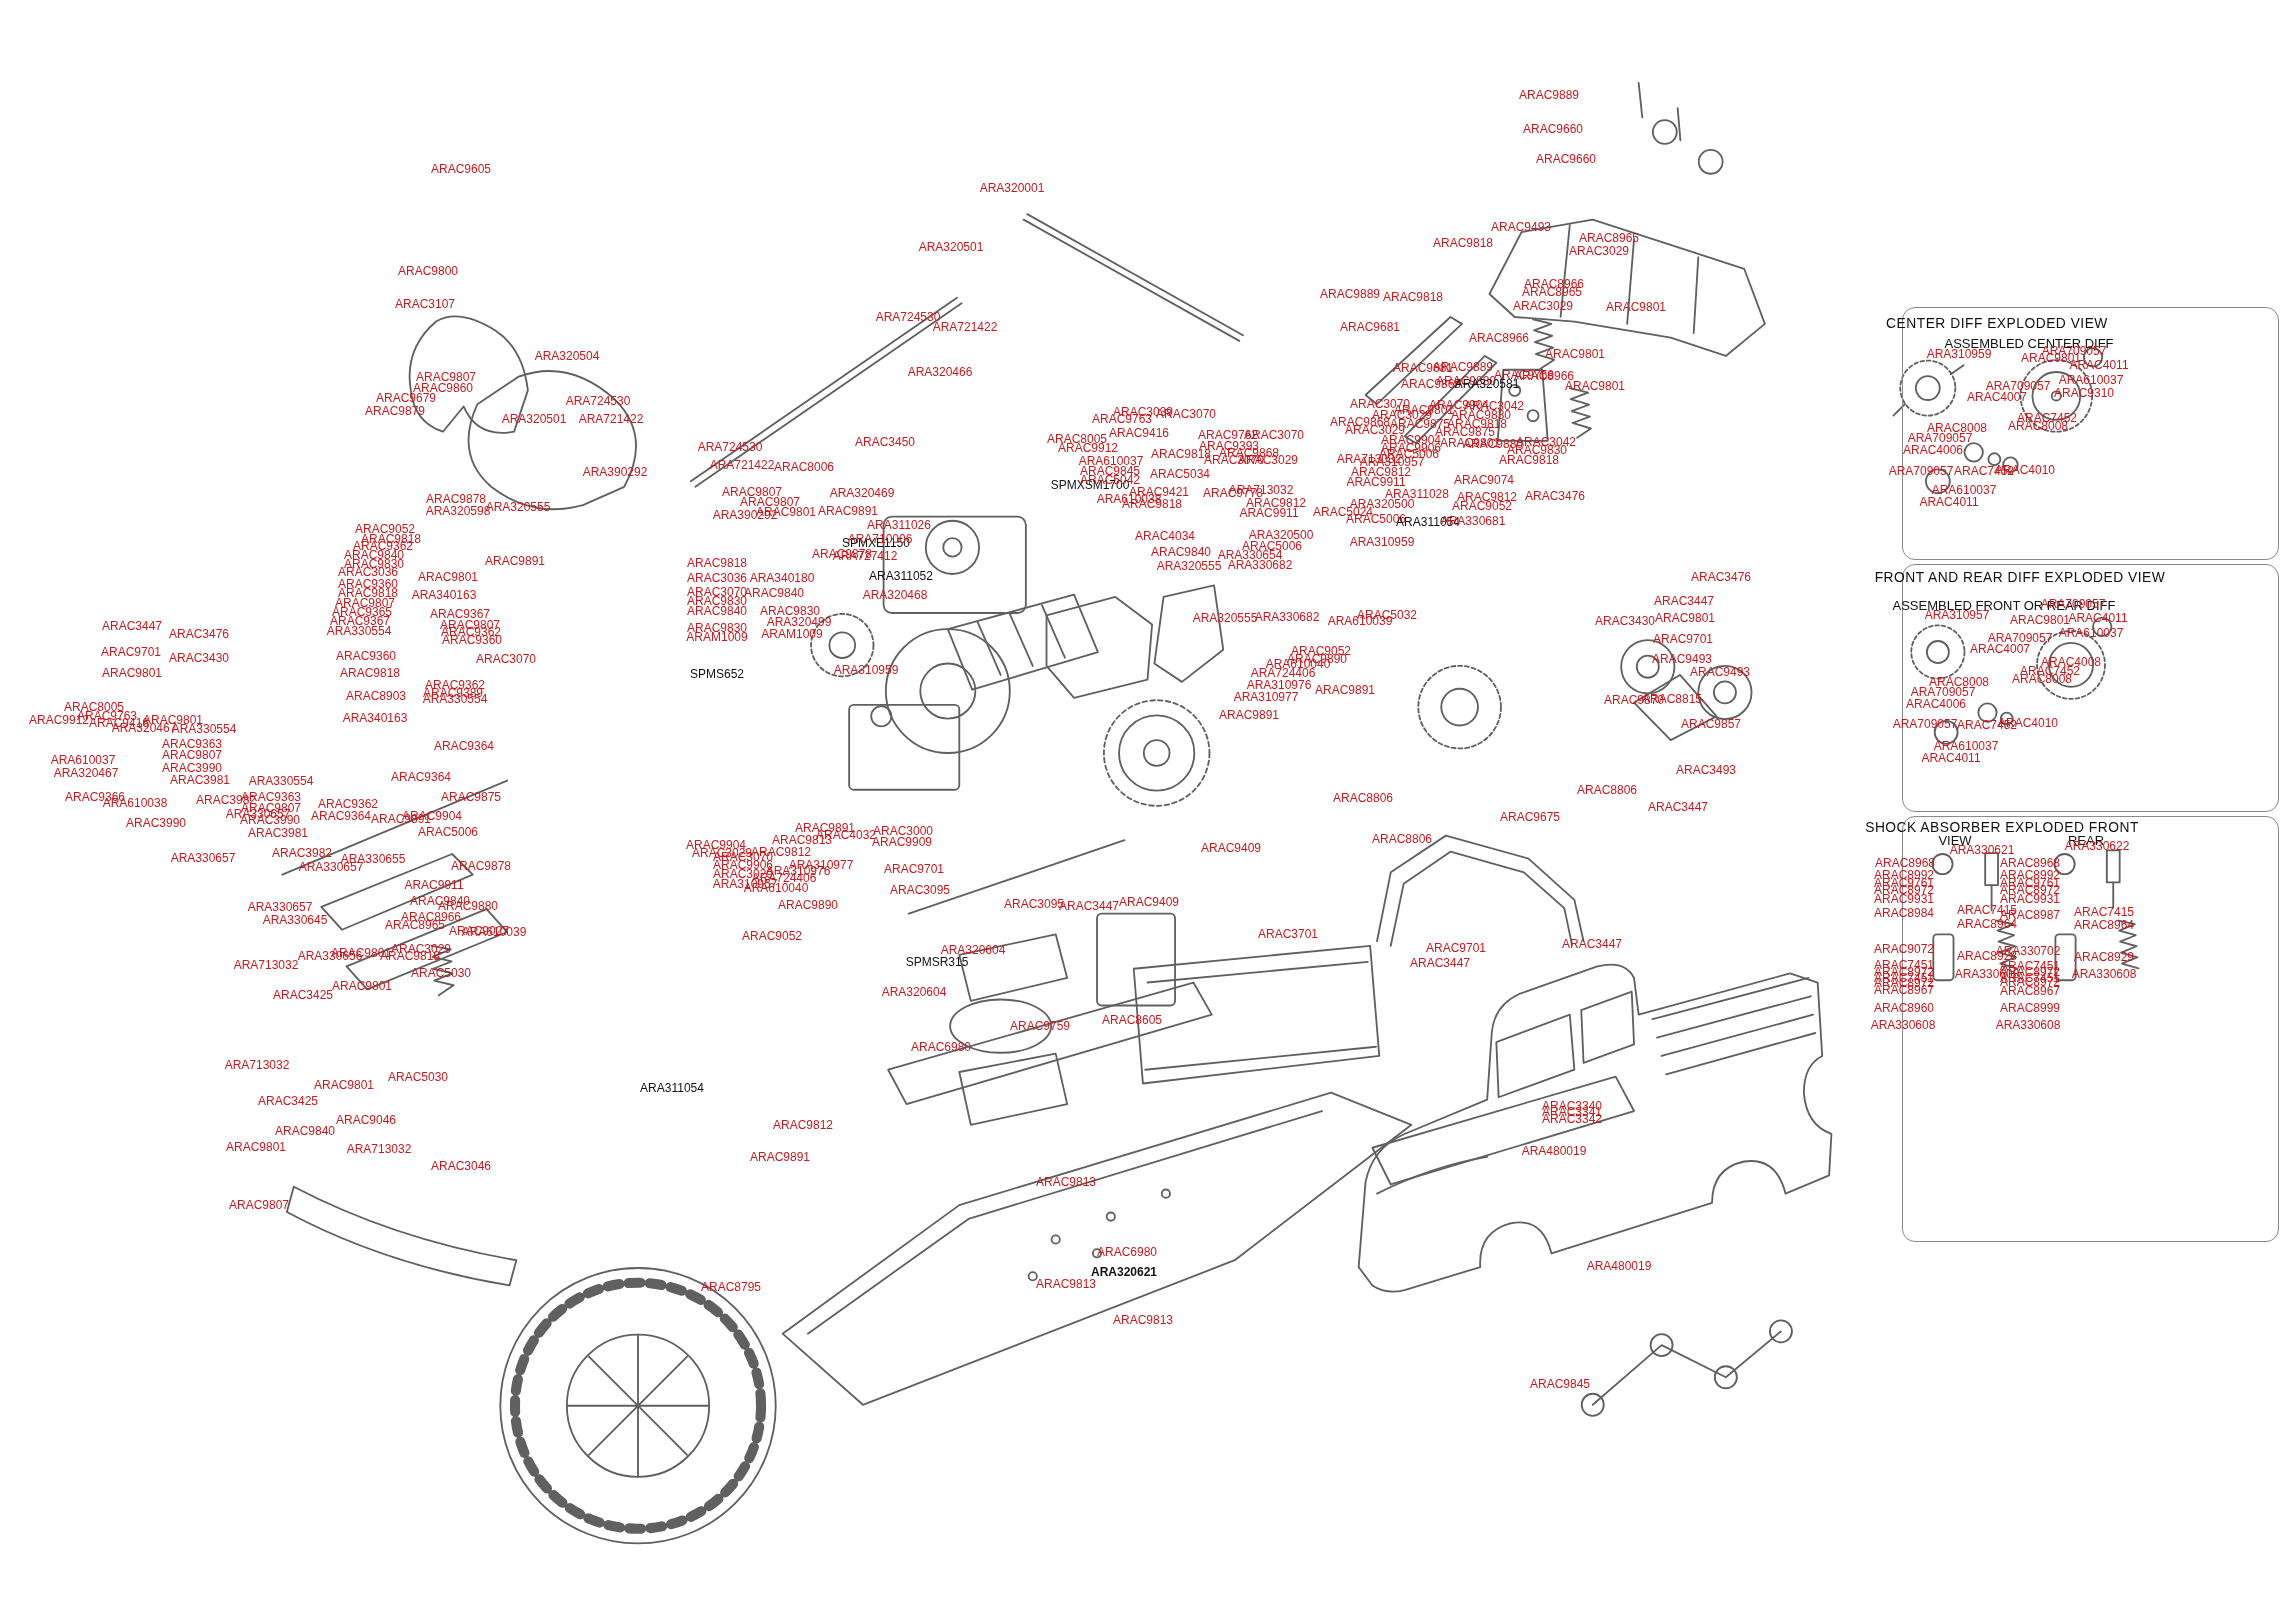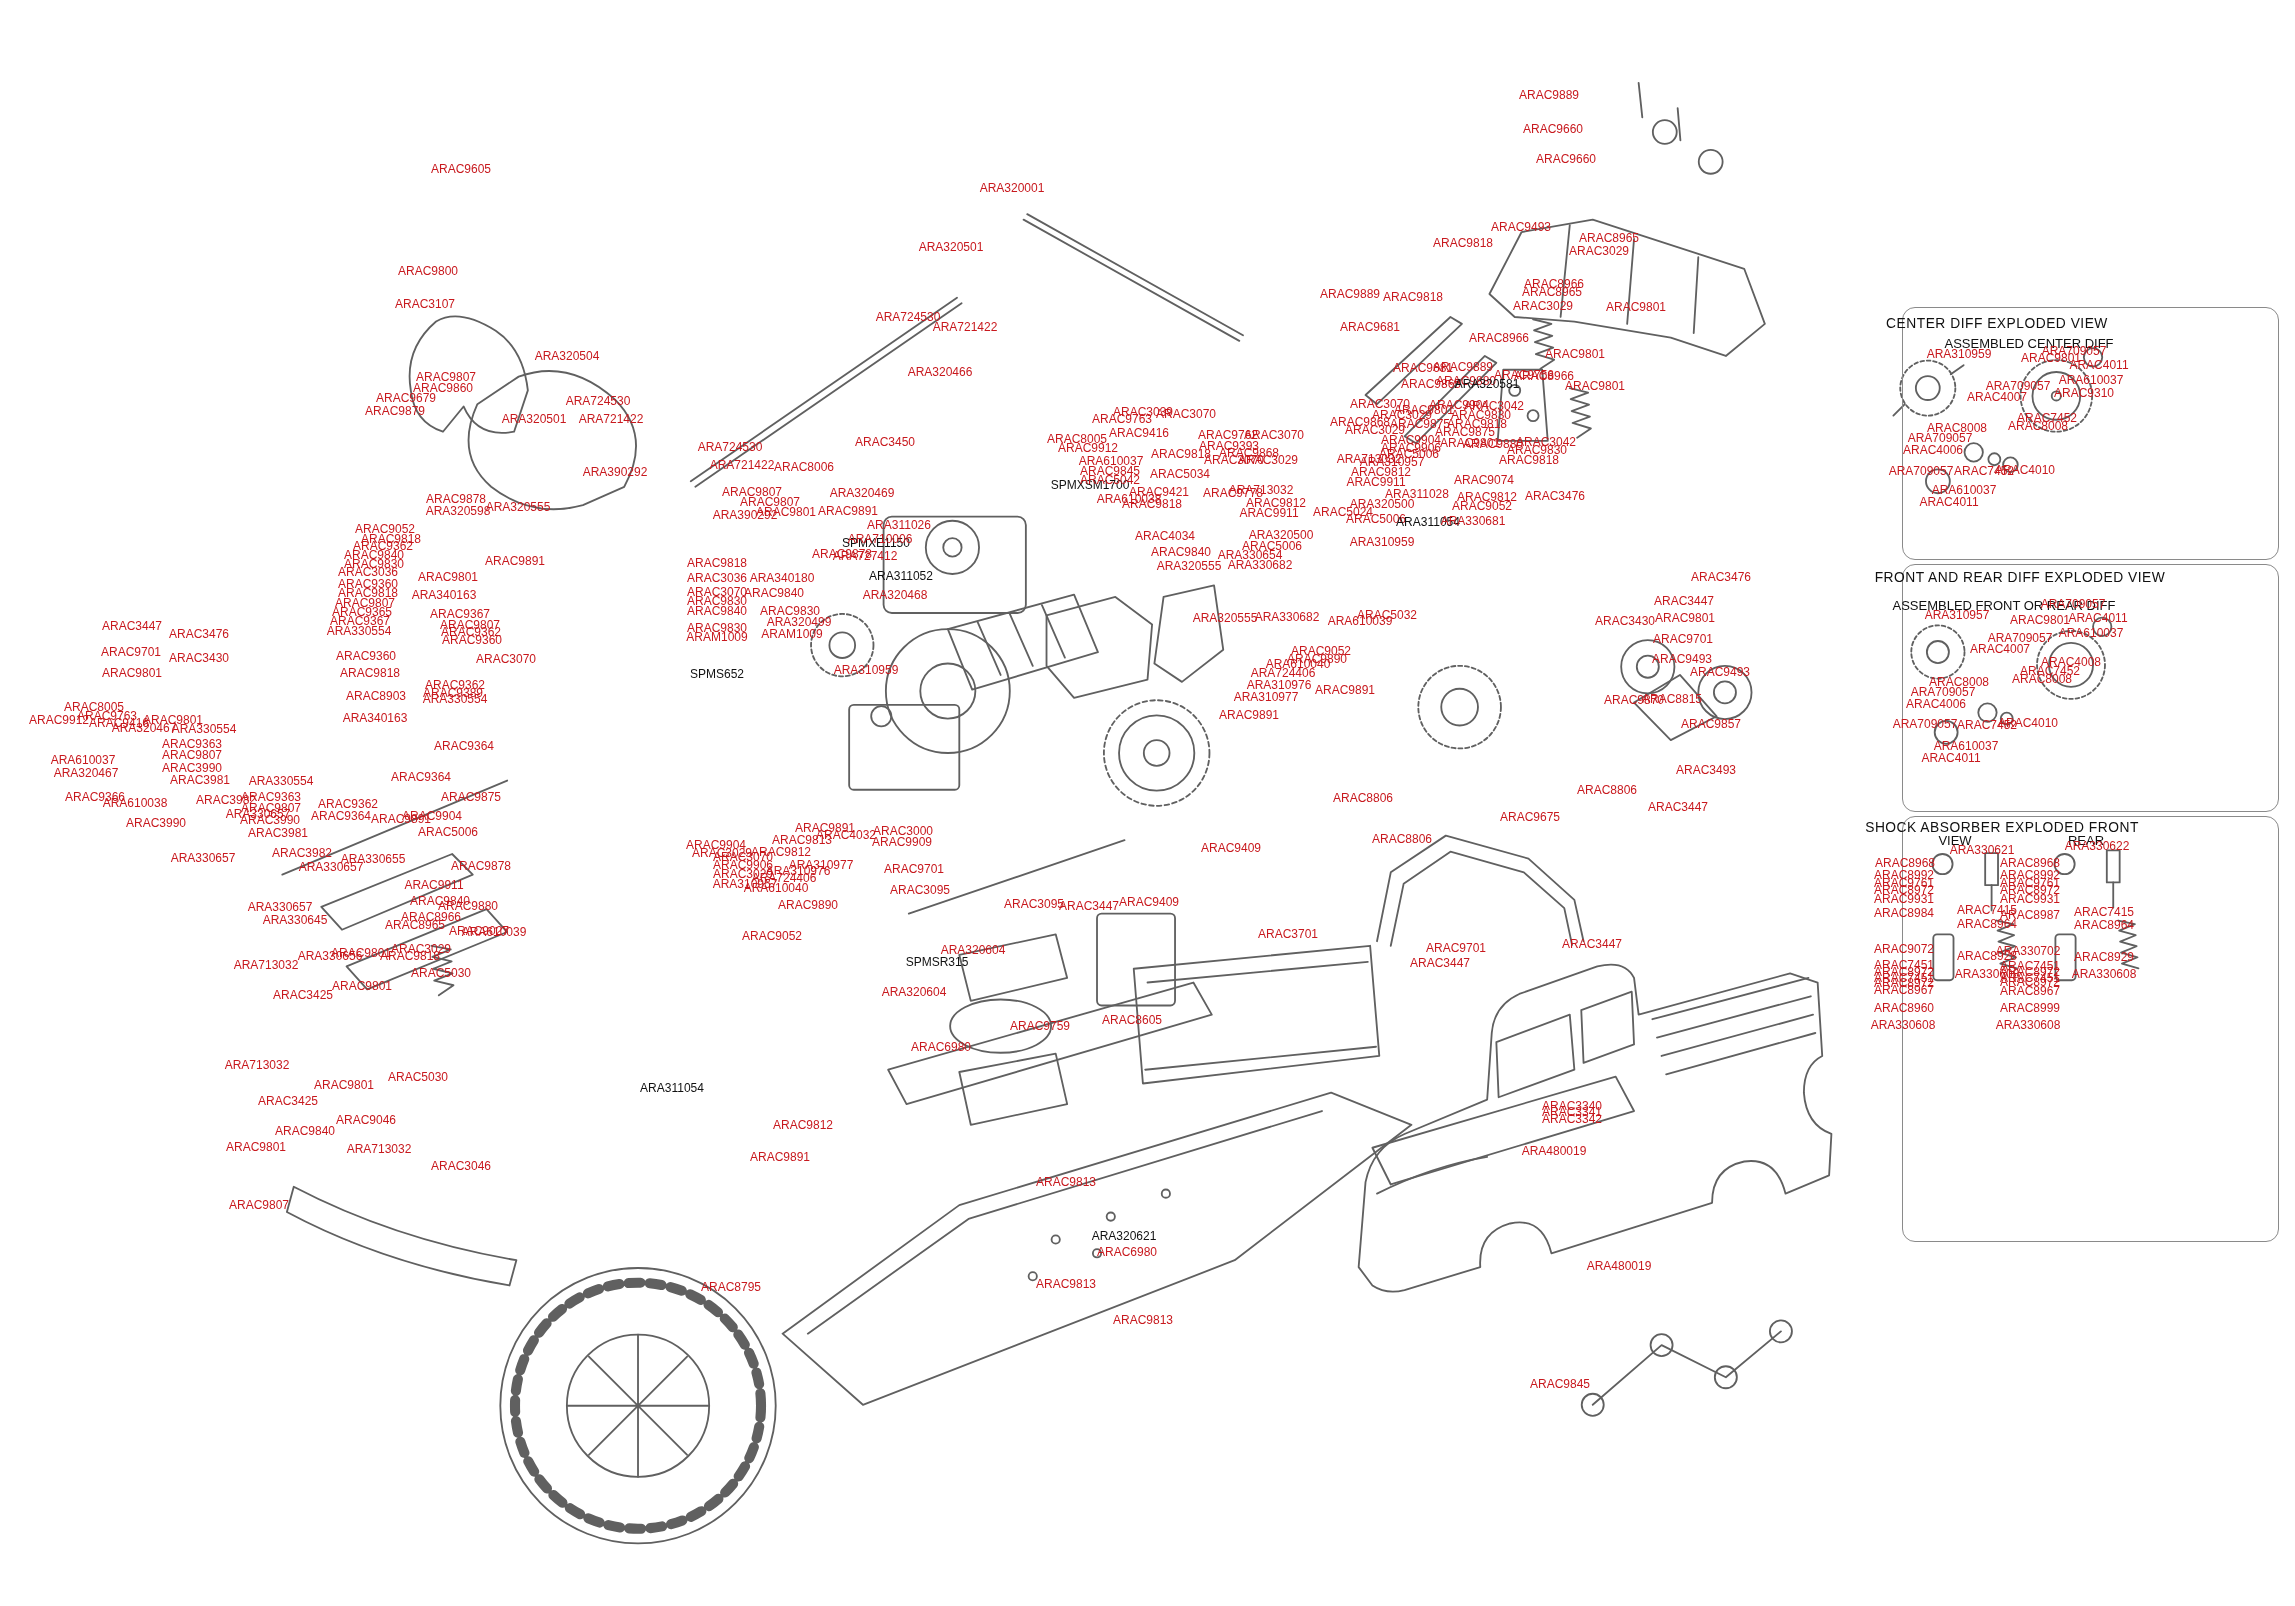--- a/index.html
+++ b/index.html
@@ -405,21 +405,21 @@
       <div class="lbl" style="left: 1040px; top: 1026px;">ARAC9759</div>
       <div class="lbl" style="left: 941px; top: 1047px;">ARAC6980</div>
       <div class="lbl" style="left: 803px; top: 1125px;">ARAC9812</div>
       <div class="lbl" style="left: 780px; top: 1157px;">ARAC9891</div>
       <div class="lbl" style="left: 1034px; top: 904px;">ARAC3095</div>
       <div class="lbl" style="left: 1089px; top: 906px;">ARAC3447</div>
       <div class="lbl" style="left: 1149px; top: 902px;">ARAC9409</div>
       <div class="lbl" style="left: 1132px; top: 1020px;">ARAC8605</div>
       <div class="lbl" style="left: 1127px; top: 1252px;">ARAC6980</div>
       <div class="lbl" style="left: 1066px; top: 1182px;">ARAC9813</div>
-      <div class="lbl k" style="left: 1124px; top: 1236px;">ARA320621</div>
+      <div class="lbl k" style="left: 1124px; top: 1272px; font-weight: bold;">ARA320621</div>
       <div class="lbl" style="left: 1066px; top: 1284px;">ARAC9813</div>
       <div class="lbl" style="left: 1143px; top: 1320px;">ARAC9813</div>
       <div class="lbl" style="left: 1225px; top: 618px;">ARA320555</div>
       <div class="lbl" style="left: 1287px; top: 617px;">ARA330682</div>
       <div class="lbl" style="left: 1360px; top: 621px;">ARA610039</div>
       <div class="lbl" style="left: 1387px; top: 615px;">ARAC5032</div>
       <div class="lbl" style="left: 1321px; top: 651px;">ARAC9052</div>
       <div class="lbl" style="left: 1317px; top: 659px;">ARAC9890</div>
       <div class="lbl" style="left: 1298px; top: 664px;">ARA610040</div>
       <div class="lbl" style="left: 1283px; top: 673px;">ARA724406</div>

